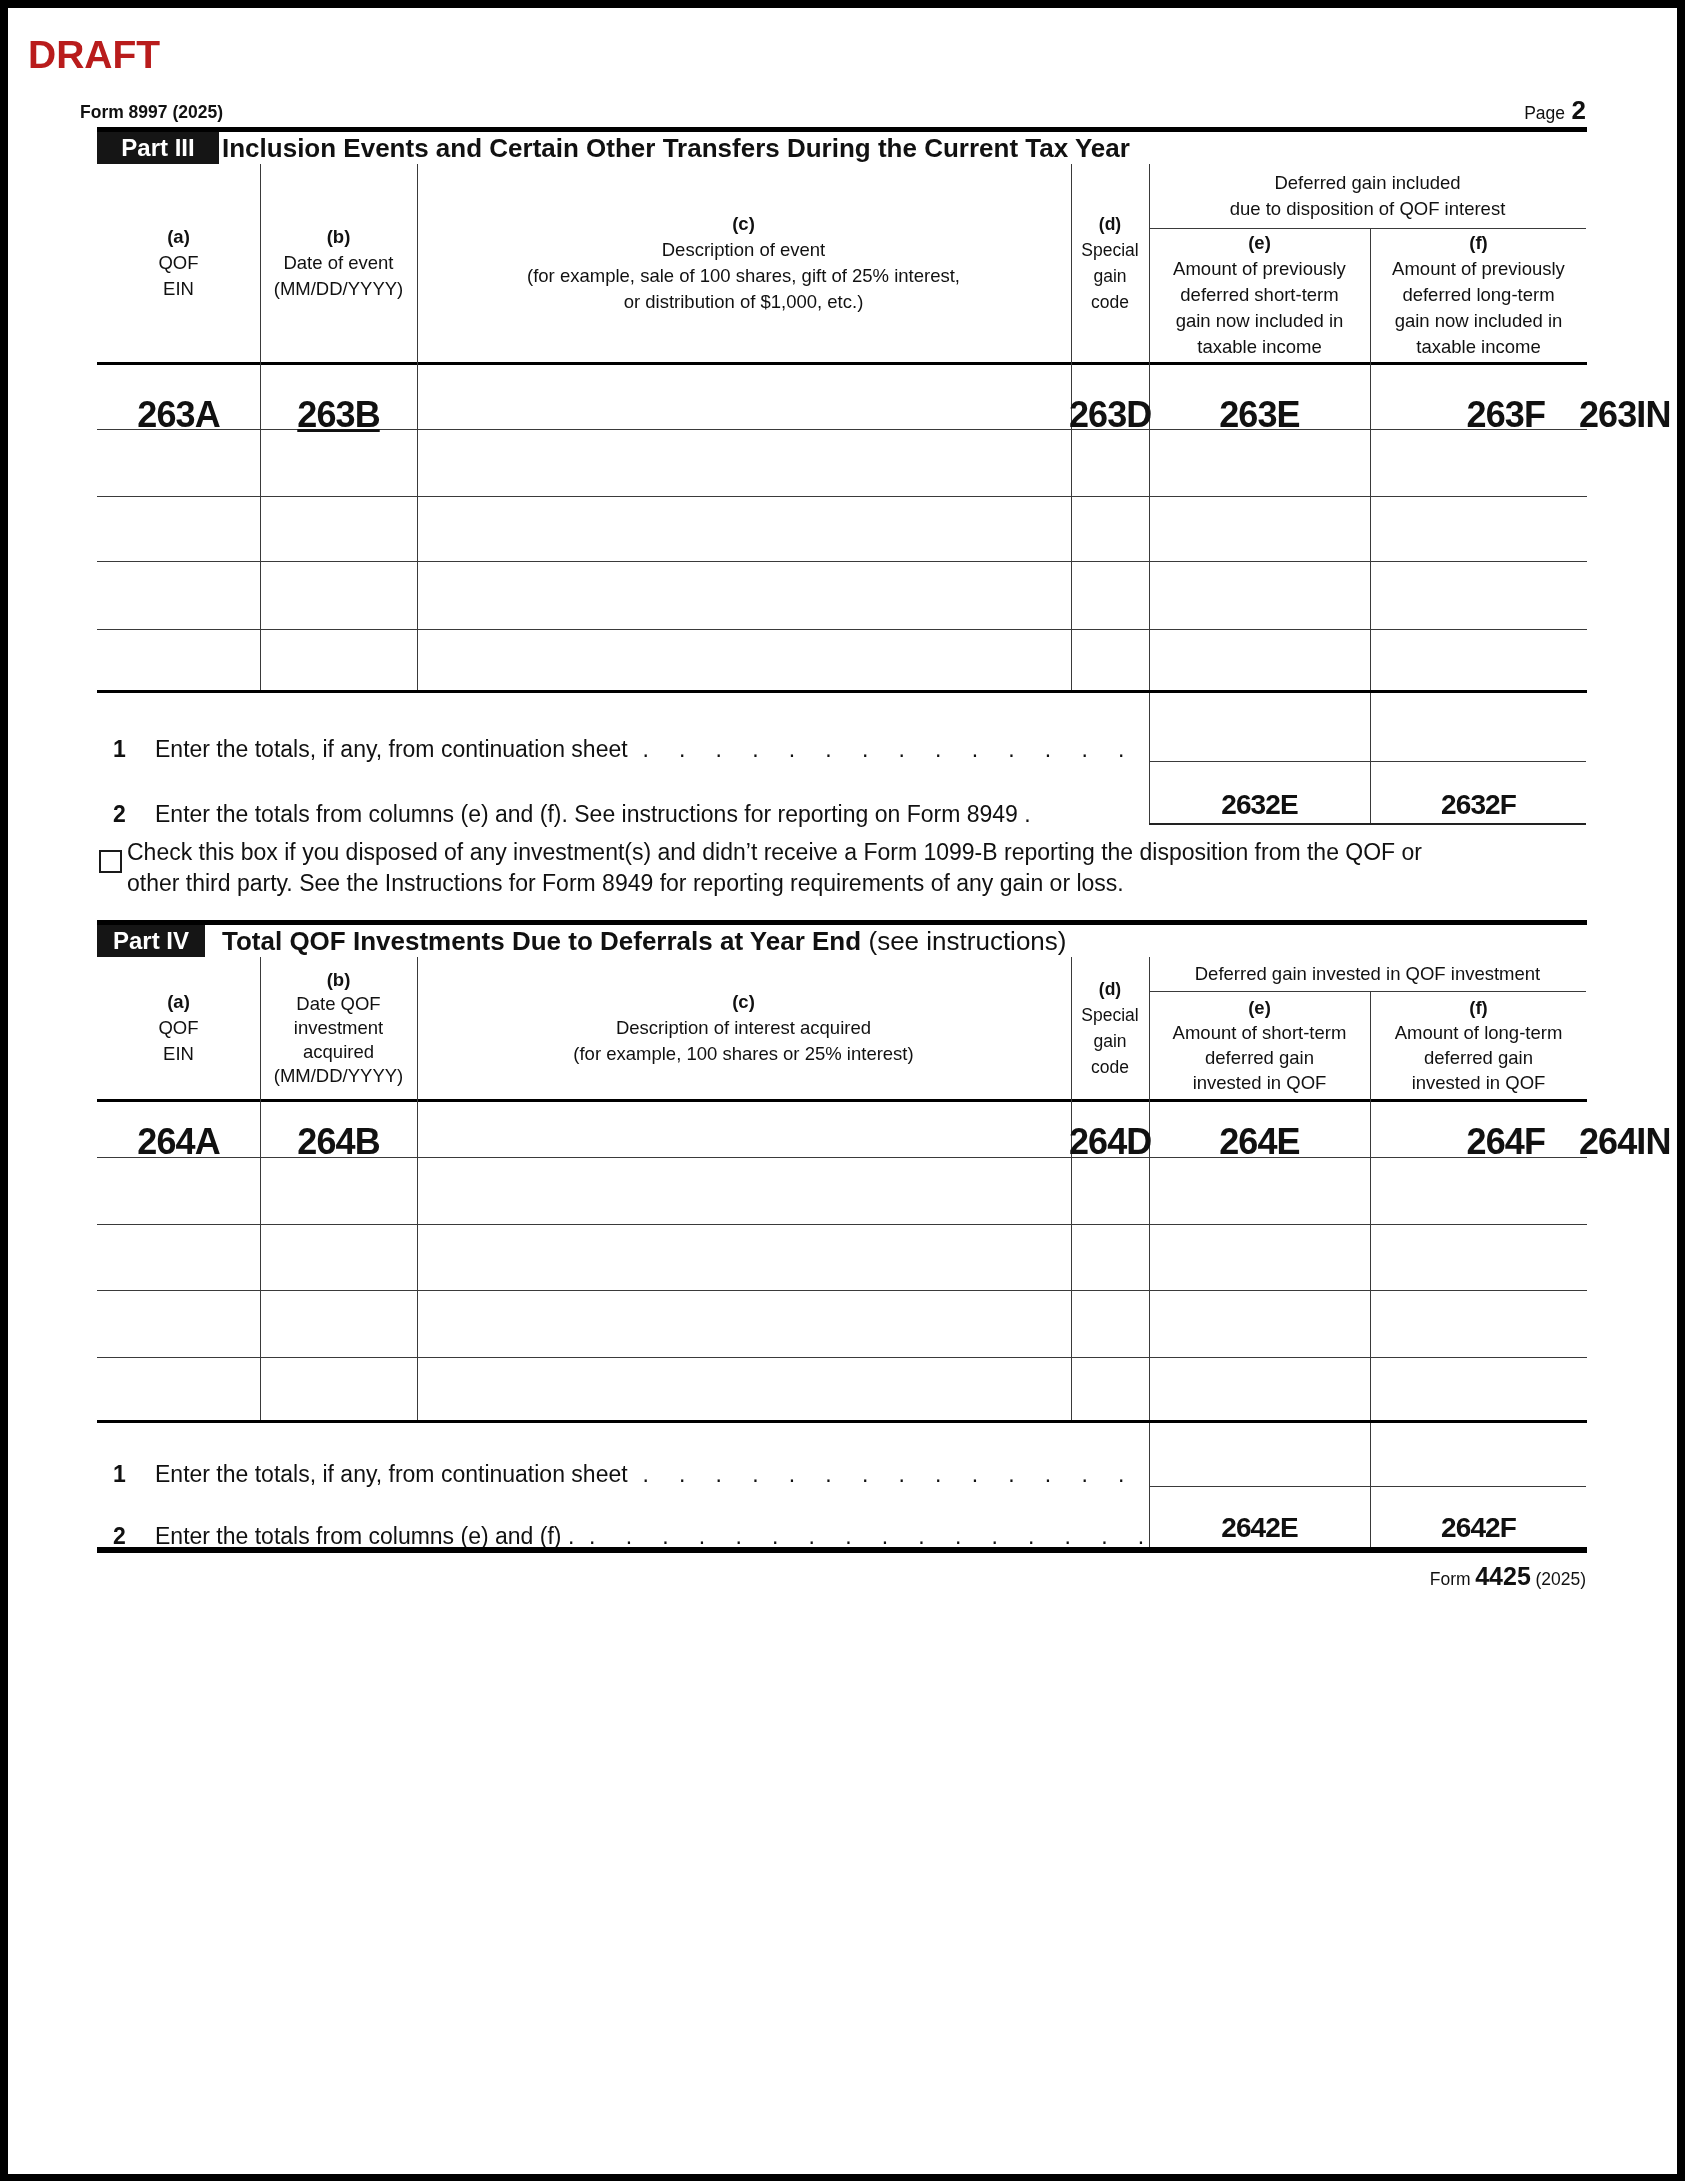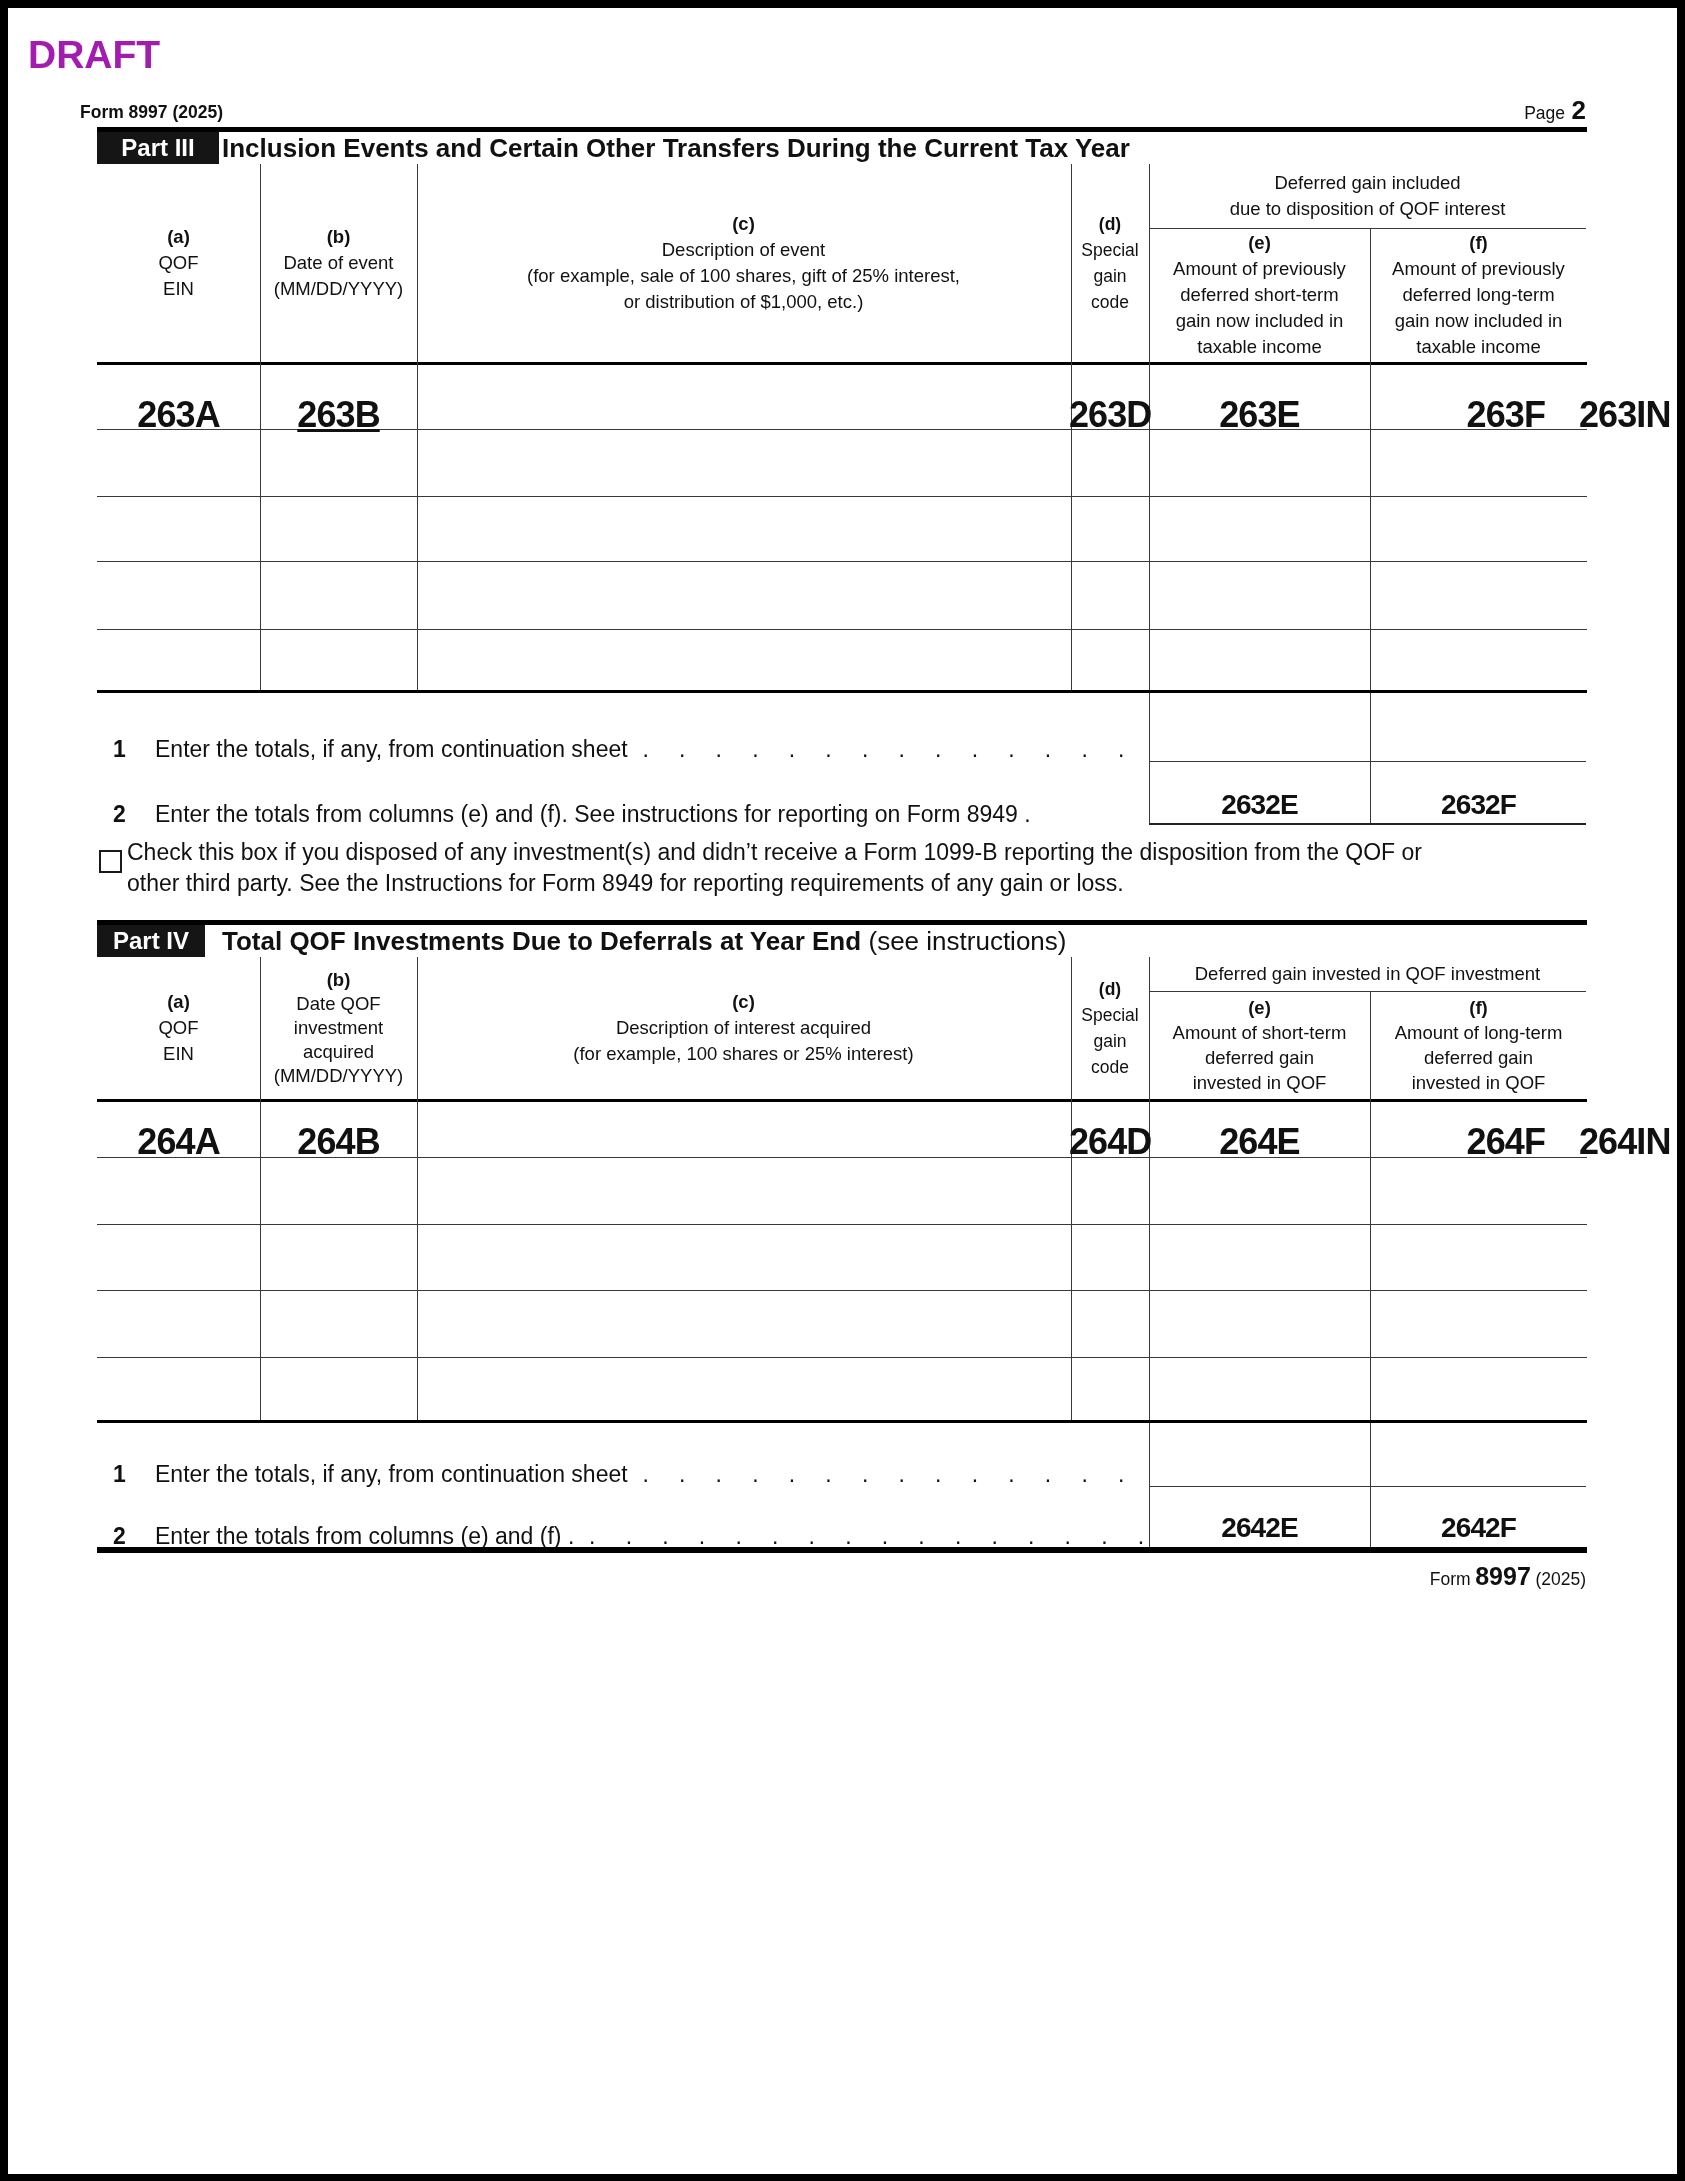--- a/index.html
+++ b/index.html
@@ -1,20 +1,20 @@
 <!DOCTYPE html>
 <html style="font-size:14.8px"><head>
 <meta charset="utf-8">
 <style>
   html,body{margin:0;padding:0;background:#e8e8e8;}
   .page{position:relative;width:1685px;height:2182px;background:#ffffff;overflow:hidden;
         font-family:"Liberation Sans", sans-serif;color:#111;}
   .page-frame{position:absolute;inset:0;border:8.3px solid #000;pointer-events:none;}
   .abs{position:absolute;}
-  .draft{font-size:39px;font-weight:bold;letter-spacing:0px;color:#a21caf;}
+  .draft{font-size:39px;font-weight:bold;letter-spacing:0px;color:#b91c1c;}
   .small{font-size:17.5px;}
   .pageno-num{font-size:26px;font-weight:bold;}
   .rule5{position:absolute;height:4.6px;background:#000;}
   .rule3{position:absolute;height:2.8px;background:#000;}
   .rule6{position:absolute;height:5.5px;background:#000;}
   .hl{position:absolute;height:1.4px;background:#3a3a3a;}
   .hl2{position:absolute;height:2.3px;background:#222;}
   .vl{position:absolute;width:1.4px;background:#3a3a3a;}
   .part-box{position:absolute;background:#151515;color:#fff;display:flex;align-items:center;justify-content:center;
             font-weight:bold;font-size:24px;}
@@ -211,17 +211,17 @@
   <div class="totnum" style="left:113px;top:1523px;">2</div>
   <div class="tottext" style="left:155px;top:1523px;">
     <span>Enter the totals from columns (e) and (f) .</span><span class="dots">. . . . . . . . . . . . . . . .</span>
   </div>
   <div class="code" style="left:1149px;top:1512px;width:221px;">2642E</div>
   <div class="code" style="left:1370px;top:1512px;width:217px;">2642F</div>
   <div class="rule6" style="left:97px;top:1547px;width:1490px;"></div>
 
   <div class="footer small" style="right:99px;top:1562px;">
     <span>Form</span>
-    <span class="fnum">8997</span>
+    <span class="fnum">4425</span>
     <span>(2025)</span>
   </div>
 </div>
 
 
 </body></html>

